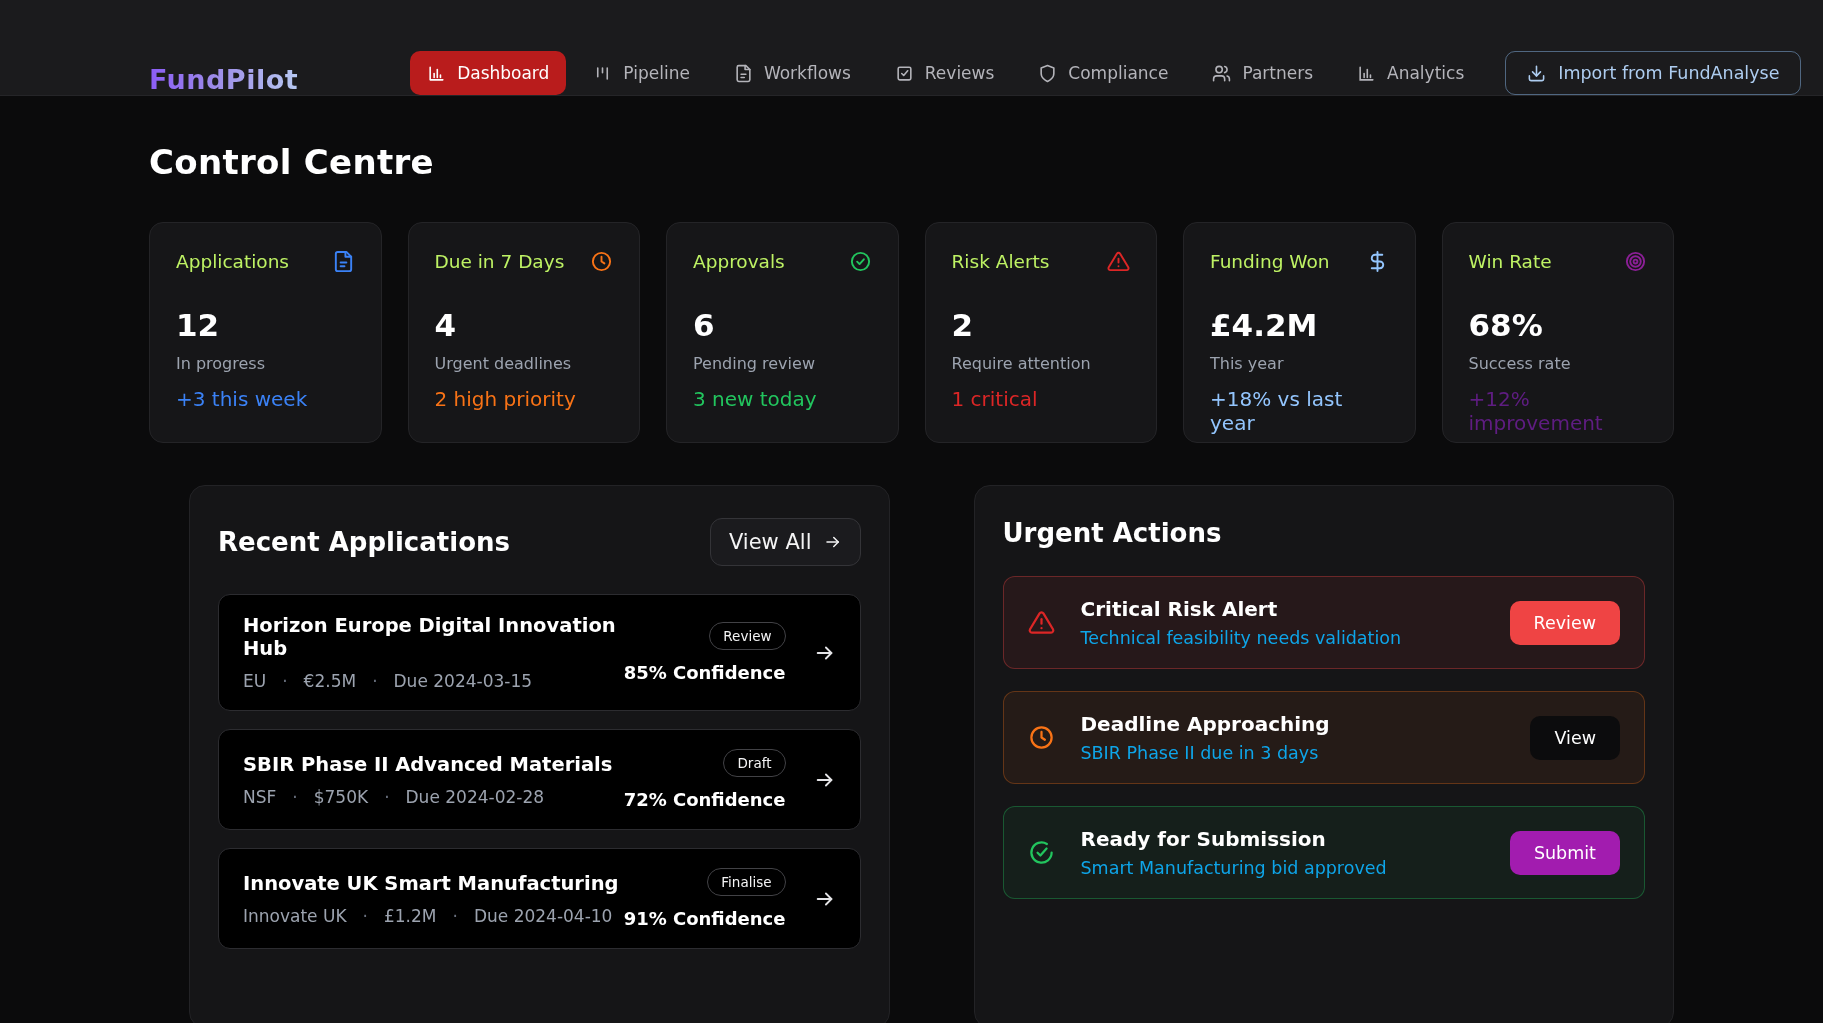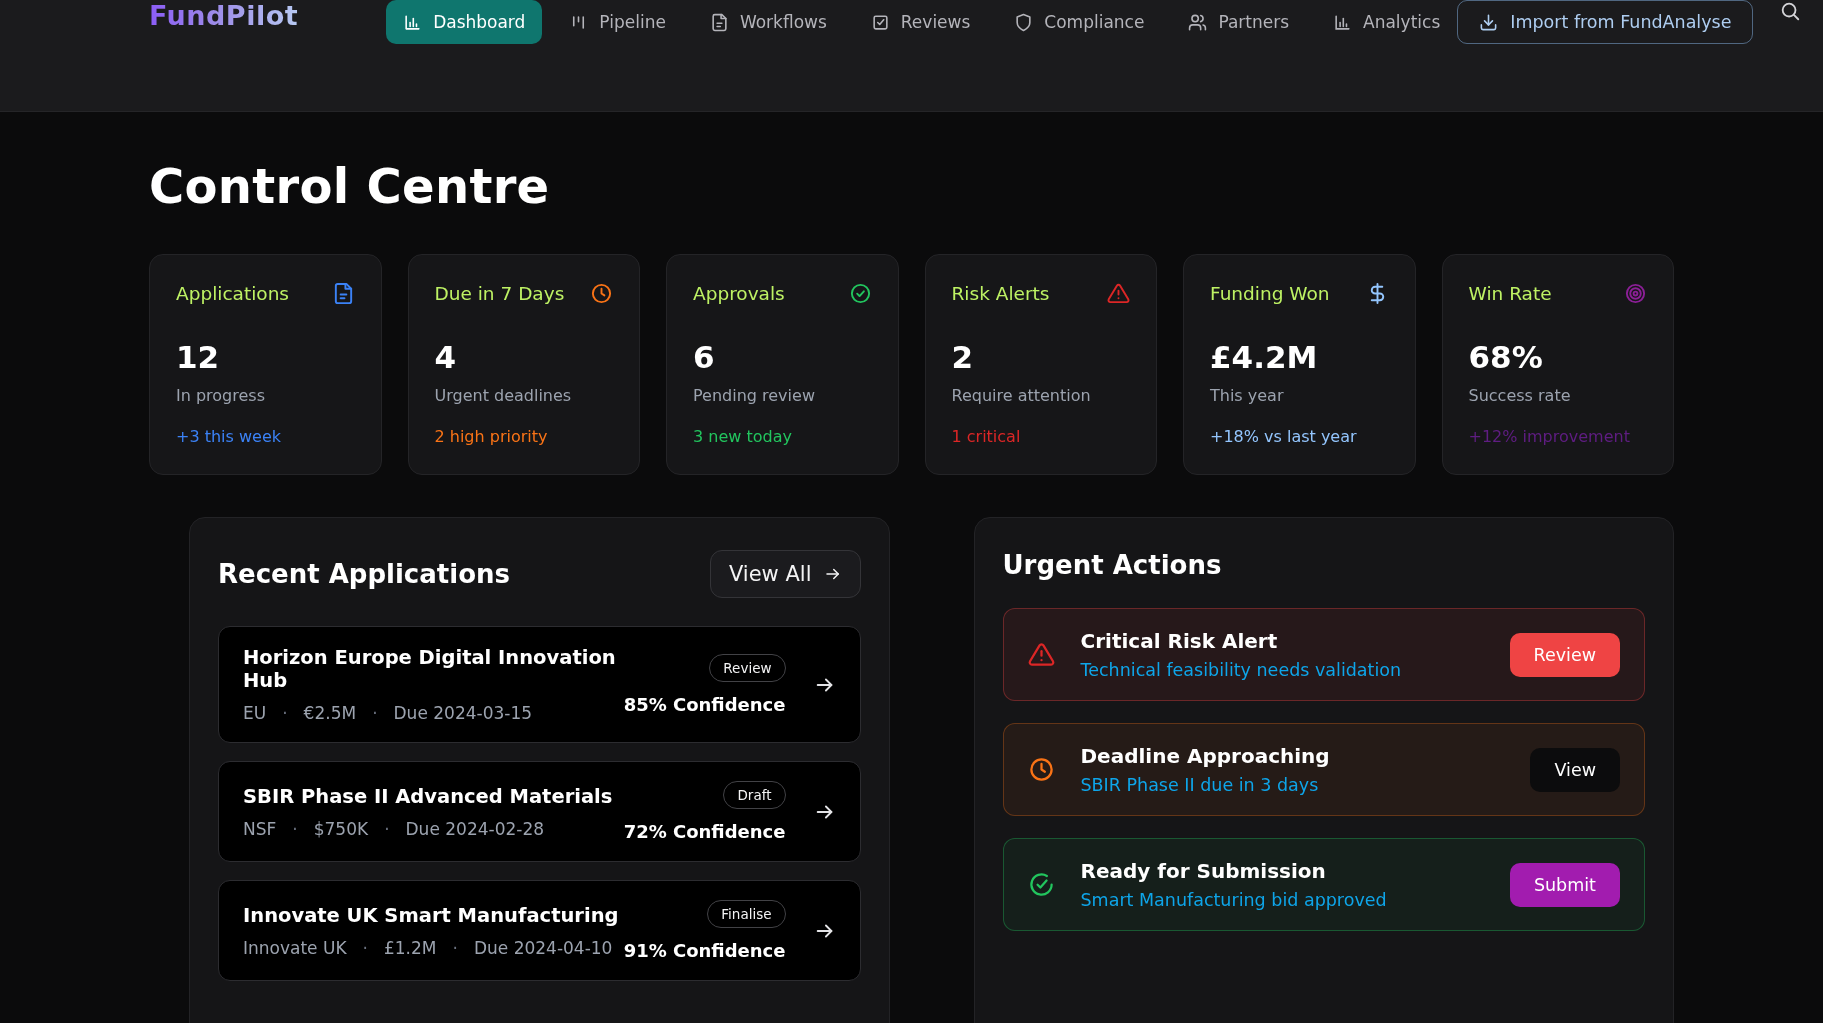--- a/index.html
+++ b/index.html
@@ -6,64 +6,64 @@
   html,body { width:1823px; height:1023px; overflow:hidden; }
   body {
     background:#0b0b0c;
     color:#fff;
     font-family:"DejaVu Sans", "Liberation Sans", sans-serif;
   }
   svg { display:block; }
 
   
   .topnav {
-    height:112px; background:#1b1b1d; border-bottom:1px solid #252528;
-    display:flex; align-items:flex-start; padding:0 34px 0 149px;
+    height:96px; background:#1b1b1d; border-bottom:1px solid #252528;
+    display:flex; align-items:flex-end; padding:0 34px 0 149px;gap:24px;
   }
   .logo {
     font-size:27px; font-weight:bold; letter-spacing:.5px;
     background:linear-gradient(90deg,#8b5cf6 0%,#9d8ce8 45%,#b7c9f2 100%);
     -webkit-background-clip:text; background-clip:text;
     -webkit-text-fill-color:transparent; color:#9d8ce8;
     white-space:nowrap;
   }
   .nav-items { display:flex; align-items:center; gap:10px; margin-left:88px; }
   .nav-item {
     display:flex; align-items:center; gap:11px;
     color:#b4b4ba; font-size:17px; padding:12px 17px; border-radius:10px;
     cursor:pointer; white-space:nowrap;
   }
-  .nav-item.active { background:#0f766e; color:#ffffff; }
+  .nav-item.active { background:#b91c1c; color:#ffffff; }
   .nav-item .nicon { width:19px; height:19px; }
   .import-btn {
     margin-left:auto; display:flex; align-items:center; gap:12px;
     border:1px solid rgba(147,197,253,.45); border-radius:10px;
     background:transparent; color:#aecdf0; font-size:17.5px;
     padding:11px 21px; cursor:pointer; white-space:nowrap;
     font-family:inherit;
   }
   .search-btn { margin-left:26px; color:#d4d4d8; cursor:pointer; background:none; border:none; }
 
   
   .main { padding:0 149px; }
-  .page-title { font-size:48px; font-weight:bold; margin-top:46px; letter-spacing:.3px; }
+  .page-title { font-size:34px; font-weight:bold; margin-top:46px; letter-spacing:.3px; }
   .page-subtitle { font-size:23px; color:#a1a1aa; margin-top:17px; font-weight:normal; }
 
   
   .stats { display:grid; grid-template-columns:repeat(6,1fr); gap:26px; margin-top:40px; }
   .stat-card {
     background:#161618; border:1px solid #242427; border-radius:14px;
     height:221px; padding:27px 26px 24px;
   }
   .stat-head { display:flex; align-items:center; justify-content:space-between; }
   .stat-title { font-size:18.5px; color:#bef264; }
   .stat-icon { width:23px; height:23px; }
   .stat-value { font-size:31px; font-weight:bold; margin-top:34px; }
   .stat-sub { font-size:16px; color:#9ca3af; margin-top:11px; }
-  .stat-trend { font-size:16px; margin-top:22px; }
+  .stat-trend { font-size:20px; margin-top:14px; }
 
   .c-blue{color:#3b82f6} .c-orange{color:#f97316} .c-green{color:#22c55e}
   .c-red{color:#dc2626} .c-lightblue{color:#93c5fd} .c-purple{color:#8b1f96}
   .t-purple{color:#5f1d82}
 
   
   .panels { display:grid; grid-template-columns:1fr 1fr; gap:44px; margin-top:42px; }
   .panel {
     background:#151517; border:1px solid #232326; border-radius:16px;
     height:543px; padding:32px 28px;margin-left:40px;

